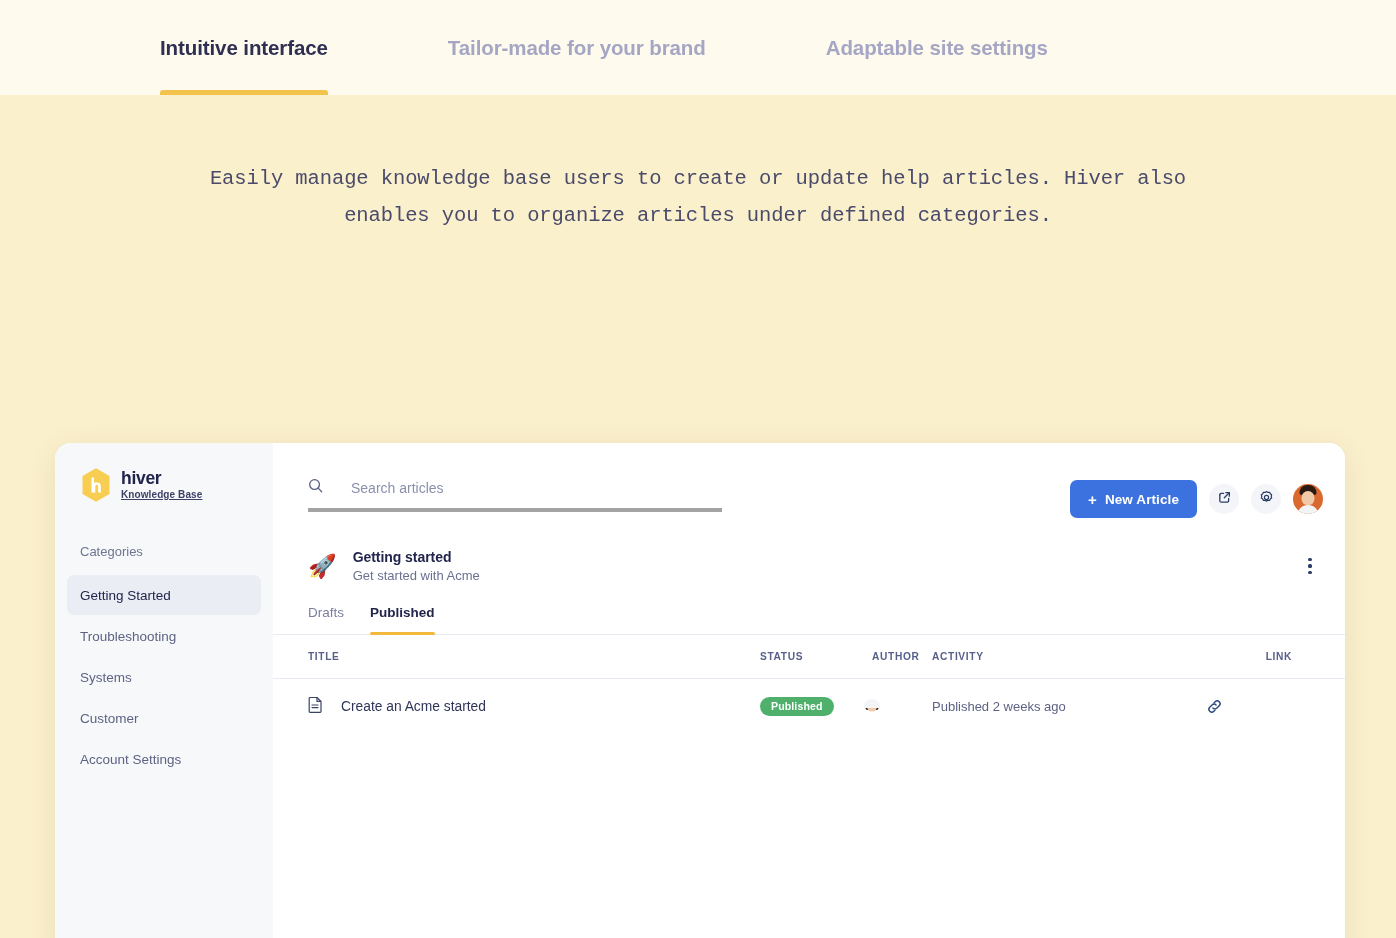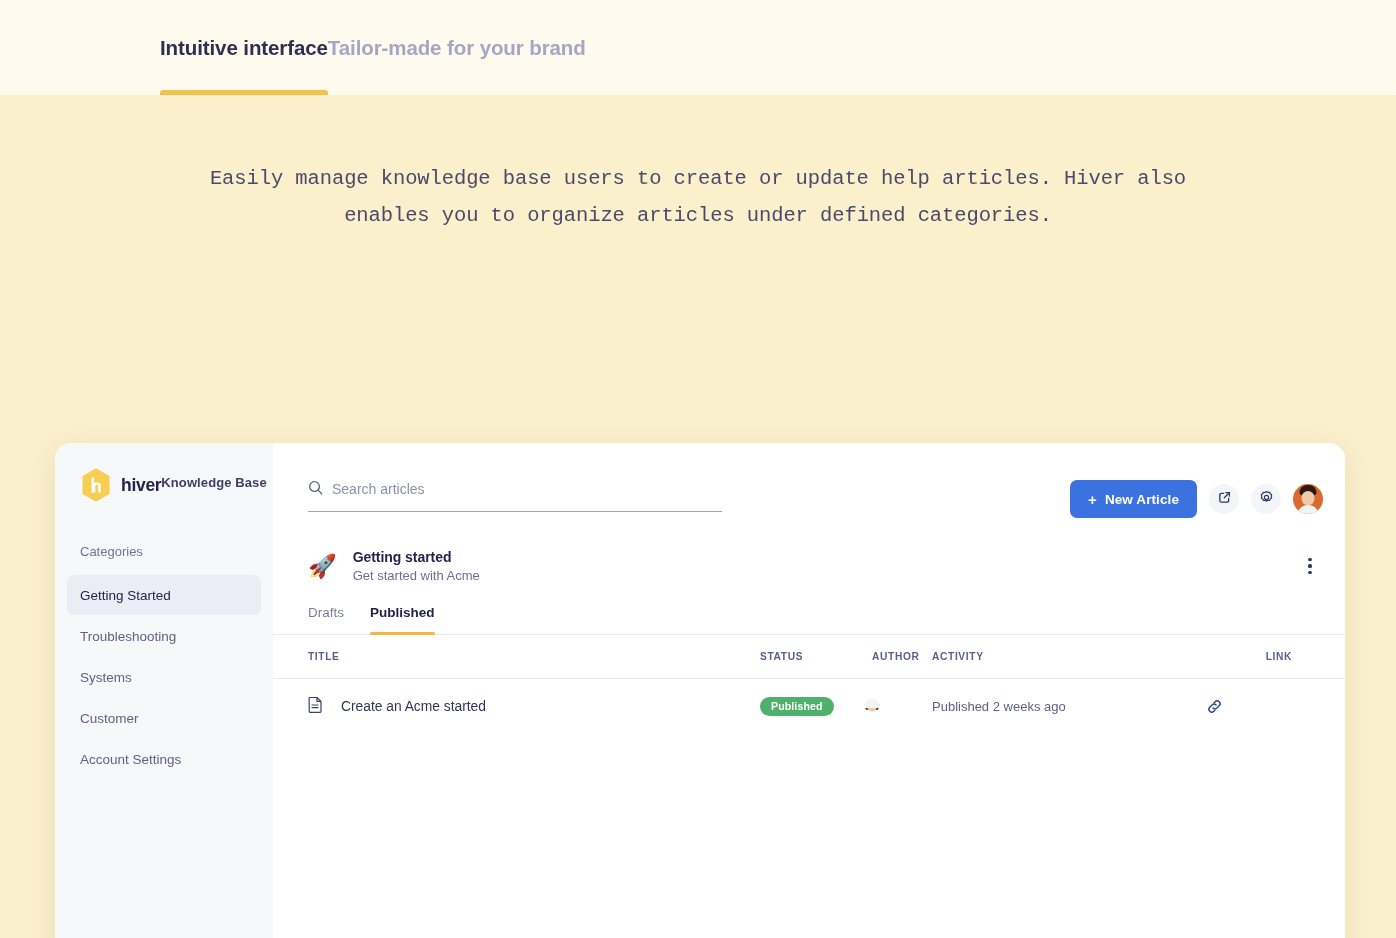--- a/index.html
+++ b/index.html
@@ -49,21 +49,21 @@
   .feature-tab .underline {
     position: absolute;
     bottom: 0;
     left: 0;
     right: 0;
     height: 5px;
     background: #F2C44D;
     border-radius: 3px 3px 0 0;
   }
 
-  .tab-gap-1 { }
+  .tab-gap-1 { margin-right: 120px; }
   .tab-gap-2 { margin-right: 120px; }
 
   
   .feature-desc {
     position: absolute;
     top: 160px;
     left: 0;
     width: 1396px;
     text-align: center;
     font-size: 20.5px;
@@ -106,35 +106,36 @@
     margin-bottom: 32px;
     height: 40px;
   }
 
   .brand-mark {
     width: 32px; height: 36px;
     position: relative;
     flex: none;
   }
 
-  .brand-text { display: flex; flex-direction: row; justify-content: center; }
+  .brand-text { display: flex; flex-direction: column; justify-content: center; }
   .brand-name {
     font-size: 17.5px;
     font-weight: bold;
     color: #22244C;
     letter-spacing: -0.3px;
     line-height: 19px;
   }
   .brand-sub {
-    font-size: 13px;
+    font-size: 10px;
     font-weight: bold;
     color: #3C3F66;
     letter-spacing: 0.1px;
     line-height: 12px;
     margin-top: 1px;
+    text-decoration: underline;
   }
 
   .side-heading {
     font-size: 13px;
     color: #6F7491;
     padding: 0 25px;
     height: 28px;
     display: flex;
     align-items: center;
     margin-bottom: 10px;
@@ -171,23 +172,23 @@
   .main-toolbar {
     display: flex;
     align-items: flex-start;
     padding: 36px 22px 0 35px;
     height: 86px;
   }
 
   .search-wrap {
     display: flex;
     align-items: center;
-    gap: 9px;
+    gap: 28px;
     width: 414px;
-    border-bottom: 1px solid #a3a3a3;
+    border-bottom: 4px solid #a3a3a3;
     padding-bottom: 12px;
     height: 33px;
   }
 
   .search-input {
     border: 0;
     outline: none;
     background: transparent;
     font-family: "Liberation Sans", sans-serif;
     font-size: 14px;
@@ -400,20 +401,23 @@
 </head>
 <body>
 
 <div class="feature-tabbar">
   <div class="feature-tab active tab-gap-1">
     <span>Intuitive interface</span>
     <span class="underline"></span>
   </div>
   <div class="feature-tab tab-gap-2">
     <span>Tailor-made for your brand</span>
+  </div>
+  <div class="feature-tab">
+    <span>Adaptable site settings</span>
   </div>
 </div>
 
 <div class="feature-desc">
   <span class="line">Easily manage knowledge base users to create or update help articles. Hiver also</span>
   <span class="line">enables you to organize articles under defined categories.</span>
 </div>
 
 <div class="app-card">
 

